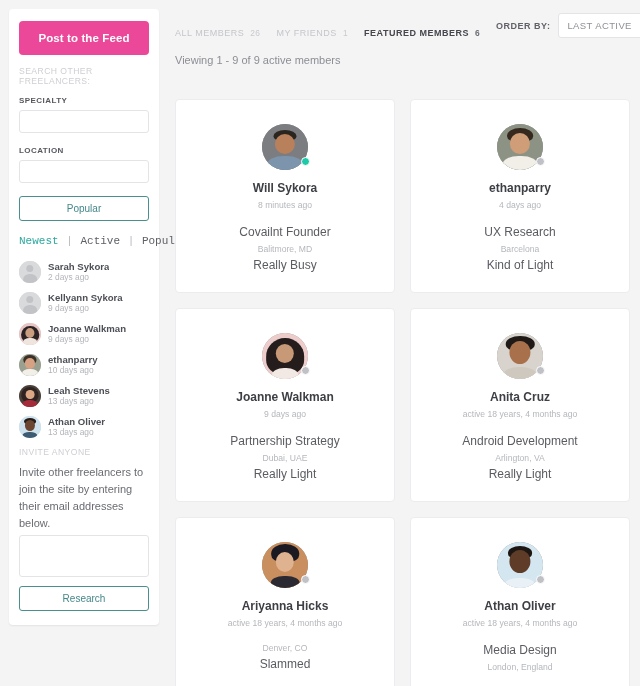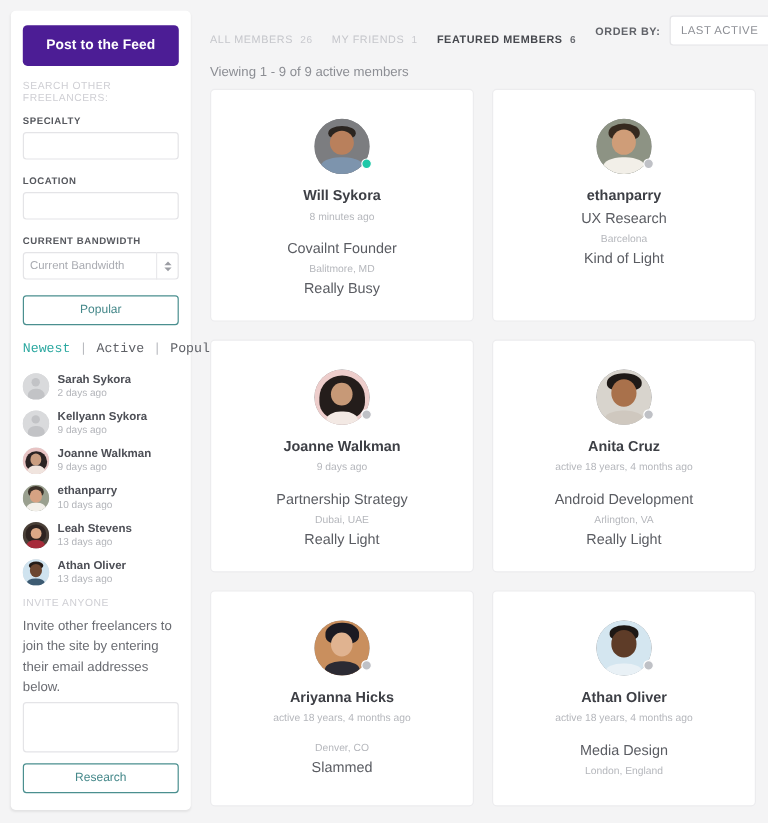--- a/index.html
+++ b/index.html
@@ -24,21 +24,21 @@
     min-width: 150px;
     margin: 9px 0 0 9px;
     background: #ffffff;
     border-radius: 4px;
     box-shadow: 0 1px 2px rgba(0,0,0,0.07);
     padding: 12px 10px 14px 10px;
   }
   .btn-feed {
     display: block;
     width: 100%;
-    background: #4c1d95;
+    background: #ec4899;
     color: #ffffff;
     border: none;
     border-radius: 4px;
     font-size: 11.5px;
     font-weight: bold;
     letter-spacing: .1px;
     padding: 11px 0;
     text-align: center;
     cursor: pointer;
   }
@@ -257,21 +257,21 @@
     font-size: 9.5px;
     color: #8e9096;
     letter-spacing: .4px;
     text-transform: uppercase;
     padding-left: 8px;
   }
 
   .viewing {
     font-size: 11px;
     color: #8c8e94;
-    margin-bottom: 8px;
+    margin-bottom: 33px;
   }
 
   .grid {
     display: grid;
     grid-template-columns: 1fr 1fr;
     gap: 15px;
   }
   .card {
     background: #fff;
     border: 1px solid #ececee;
@@ -363,30 +363,20 @@
     <div>
       <div class="field-label">SPECIALTY</div>
       <input class="txt-input" type="text" value="" style="">
     </div>
 
     <div>
       <div class="field-label">LOCATION</div>
       <input class="txt-input" type="text" value="" style="">
     </div>
 
-    <div>
-      <div class="field-label">CURRENT BANDWIDTH</div>
-      <div class="sel-wrap">
-        <div class="sel-box">Current Bandwidth</div>
-        <div class="sel-arrows">
-          <i class="up"></i>
-            <i class="dn"></i>
-        </div>
-      </div>
-    </div>
 
     <button class="btn-search">Popular</button>
 
     <div class="filters">
       <a class="on">Newest</a>
       <span class="sep">|</span>
       <a>Active</a>
       <span class="sep">|</span>
       <a>Popular</a>
     </div>
@@ -543,20 +533,21 @@
             <div class="ph">
                 <div class="bg" style="background:#8d9384"></div>
               <div class="hair" style="width:56%;height:32%;top:8%;background:#35291f"></div>
               <div class="head" style="width:44%;height:46%;top:20%;background:#cf9d78"></div>
               <div class="body" style="width:76%;height:30%;background:#f2efe8"></div>
             </div>
           </div>
           <span class="dot"></span>
         </div>
         <div class="card-name">ethanparry</div>
+        <div class="card-time">4 days ago</div>
         <div class="card-role">UX Research</div>
         <div class="card-loc">Barcelona</div>
         <div class="card-status">Kind of Light</div>
       </div>
 
       <div class="card">
         <div class="card-av-wrap">
           <div class="card-av">
             <div class="ph">
                 <div class="bg" style="background:#edcdcb"></div>

